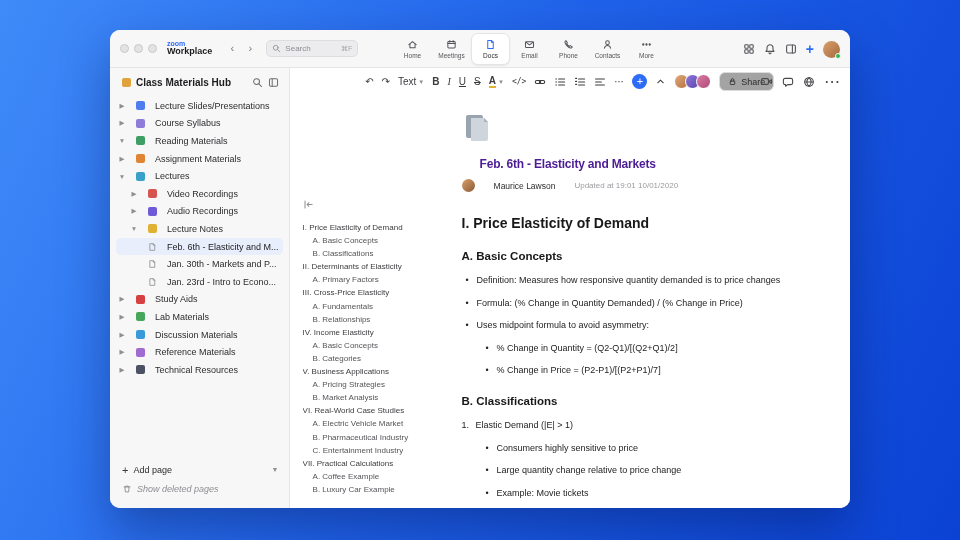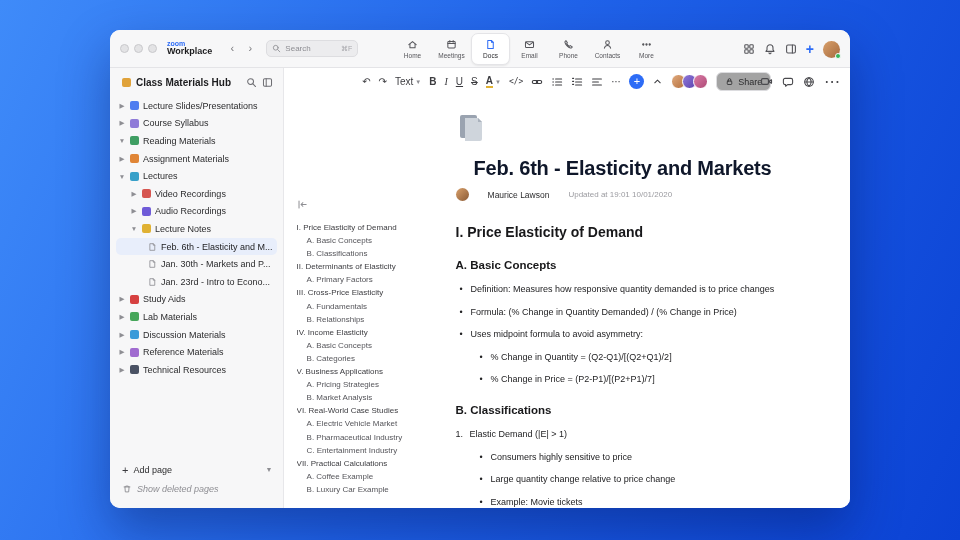--- a/index.html
+++ b/index.html
@@ -38,21 +38,21 @@
   .presence { position:absolute; right:-1px; bottom:-1px; width:6px; height:6px; border-radius:50%;
     background:#35b558; border:1.5px solid #f7f7f8; }
 
   
   .bodyrow { flex:1; display:flex; min-height:0; }
   .sidebar { flex:0 0 168px; background:#f7f7f8; border-right:1px solid #e7e7ea; display:flex; flex-direction:column; min-height:0; }
   .sb-head { display:flex; align-items:center; gap:5px; padding:9px 10px 7px 12px; }
   .sb-title { font-weight:bold; font-size:10px; color:#1d1d1f; flex:1; white-space:nowrap; }
   .sb-head svg { color:#6e6e73; }
   .tree { flex:1; padding:2px 6px 0 6px; overflow:hidden; }
-  .trow { display:flex; align-items:center; gap:4px; height:17.6px; border-radius:5px; padding-right:4px; }
+  .trow { display:flex; align-items:center; gap:10px; height:17.6px; border-radius:5px; padding-right:4px; }
   .trow .chev { width:8px; color:#8e8e93; font-size:6.5px; text-align:center; flex:0 0 auto; }
   .mico { width:9px; height:9px; border-radius:2px; flex:0 0 auto; }
   .tlabel { font-size:9px; color:#2c2c2e; white-space:nowrap; overflow:hidden; }
   .d0 { padding-left:2px; }
   .d1 { padding-left:14px; }
   .d2 { padding-left:32px; }
   .trow.sel { background:#e8eefb;justify-content:flex-end; }
   .trow.sel .tlabel { color:#1c1c1e; }
   .filesvg { color:#8e8e93; flex:0 0 auto; }
   .sb-foot { padding:6px 10px 10px 12px; }
@@ -86,21 +86,21 @@
     background:#a3a3a3; border:1px solid #dcdcdf; border-radius:6px; font-size:9px; color:#2c2c2e; }
   .tb-farright { position:absolute; right:10px; display:flex; align-items:center; gap:9px; color:#4a4a4e; }
 
   .docscroll { flex:1; display:flex; min-height:0; }
   .outline { flex:0 0 160px; padding:104px 6px 0 13px; }
   .ol-collapse { color:#8e8e93; margin-bottom:7px; }
   .ol-item { font-size:8px; line-height:13.1px; color:#3c3c40; white-space:nowrap; overflow:hidden; }
   .ol-item.lvl1 { padding-left:10px; color:#55555a; }
   .content { flex:1; padding:17px 40px 0 12px; min-width:0; }
   .doc-bigicon { margin-bottom:11px; }
-  .doc-title { font-size:20px; font-weight:bold; color:#0f172a; letter-spacing:-.2px; white-space:nowrap;padding-left:18px; }
+  .doc-title { font-size:12px; font-weight:bold; color:#4c1d95; letter-spacing:-.2px; white-space:nowrap;padding-left:18px; }
   .authorrow { display:flex; align-items:center; gap:19px; margin-top:8px; }
   .author-av { width:13px; height:13px; border-radius:50%; background:linear-gradient(135deg,#d9a06b,#8a5a35); }
   .author-name { font-size:8.5px; color:#2c2c2e; }
   .updated { font-size:8px; color:#9b9ba0; }
   .h2 { font-size:14px; font-weight:bold; color:#18181a; margin-top:23px; }
   .h3 { font-size:11.5px; font-weight:bold; color:#18181a; margin-top:19px; }
   .blist { margin-top:12px; }
   .bl { position:relative; padding-left:15px; font-size:9px; color:#232325; line-height:12px; margin-bottom:10.5px; white-space:nowrap; }
   .bl::before { content:"•"; position:absolute; left:4px; color:#232325; }
   .bl.sub { margin-left:20px; }

